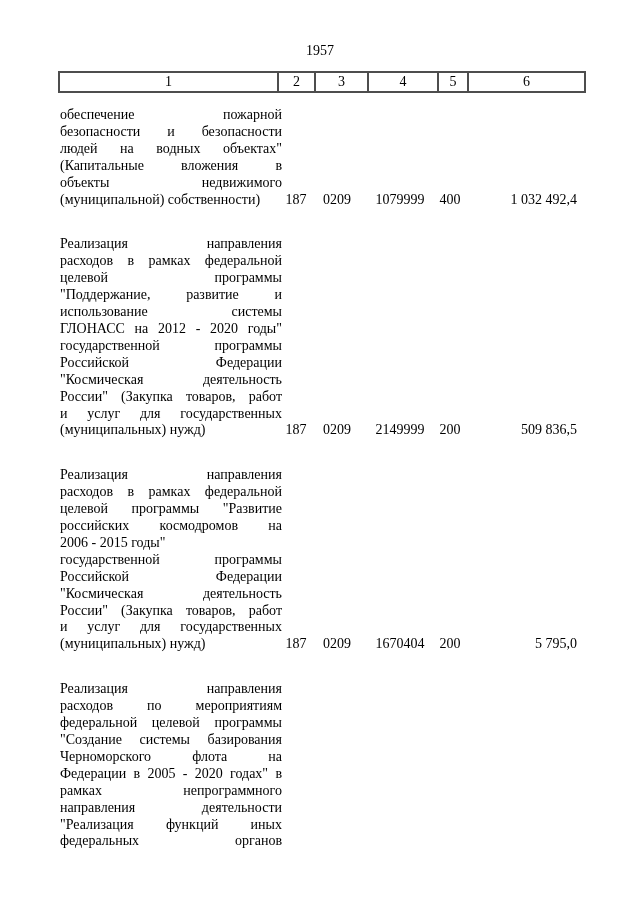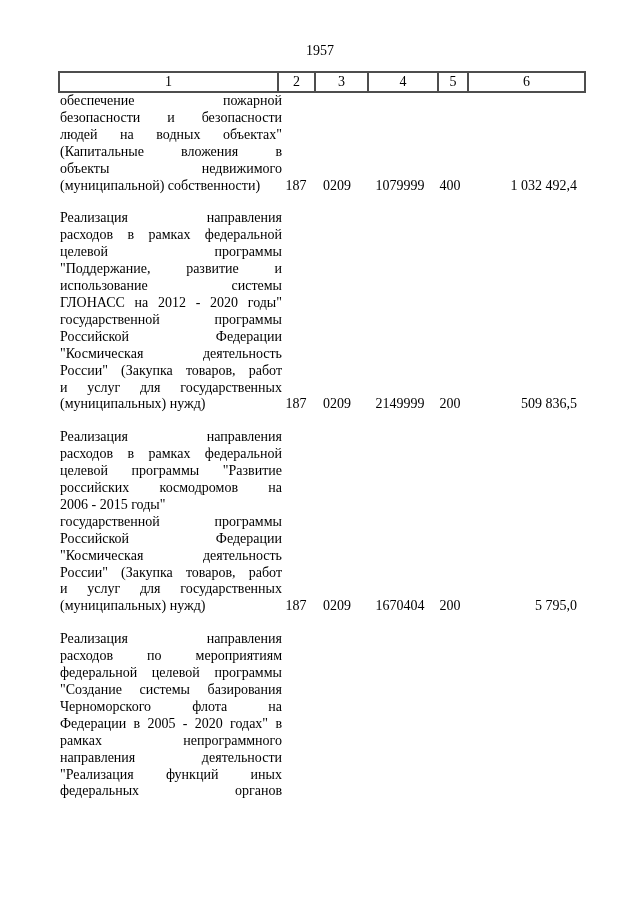--- a/index.html
+++ b/index.html
@@ -50,23 +50,23 @@
   .c1 { width: 217px; }
   .c2 { width: 37px; }
   .c3 { width: 53px; }
   .c4 { width: 70px; }
   .c5 { width: 30px; }
   .c6 { flex: 1; }
   
   .brow {
     display: flex;
     align-items: flex-end;
-    margin-top: 16px;
+    margin-top: 28px;
   }
-  .brow:first-child { margin-top: 0; }
+  .brow:first-child { margin-top: 14px; }
   .bcell {
     box-sizing: border-box;
     font-size: 14px;
     line-height: 16.9px;
   }
   .t1 { width: 224px; padding-left: 2px; }
   .t2 { width: 28px; text-align: center; }
   .t3 { width: 54px; text-align: center; }
   .t4 { width: 72px; text-align: center; }
   .t5 { width: 28px; text-align: center; }

